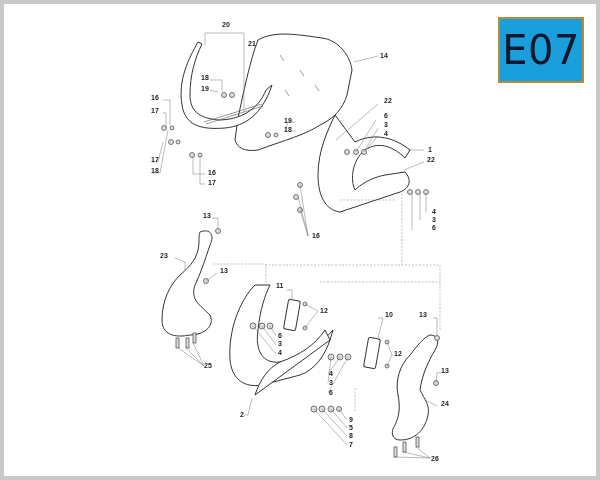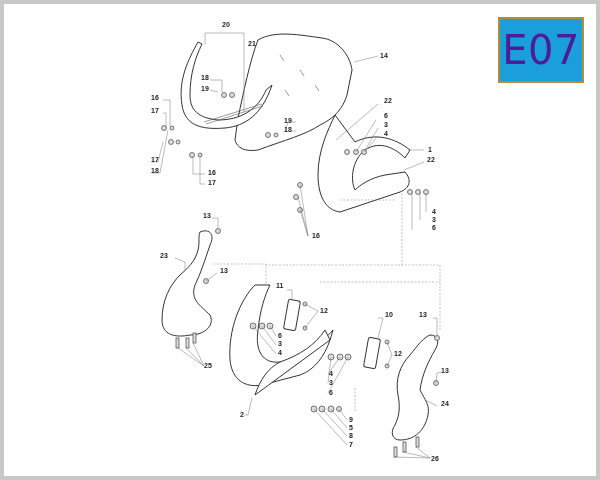--- a/index.html
+++ b/index.html
@@ -1,18 +1,18 @@
 <!DOCTYPE html>
 <html><head>
 <meta charset="utf-8">
 <style>
   html,body{margin:0;padding:0;background:#ffffff;}
   body{width:600px;height:480px;position:relative;overflow:hidden;font-family:"Liberation Sans",sans-serif;}
   .frame{position:absolute;left:0;top:0;width:592px;height:472px;border:4px solid #c8c8c8;border-right-width:4px;box-sizing:content-box;background:#fff;}
-  .badge{position:absolute;left:498px;top:17px;width:86px;height:66px;background:#1a9fdc;border:2px solid #b48c3c;box-sizing:border-box;display:flex;align-items:center;justify-content:center;color:#4c1d95;font-size:40px;font-family:"DejaVu Sans",sans-serif;letter-spacing:0.5px;}
+  .badge{position:absolute;left:498px;top:17px;width:86px;height:66px;background:#1a9fdc;border:2px solid #b48c3c;box-sizing:border-box;display:flex;align-items:center;justify-content:center;color:#0f172a;font-size:40px;font-family:"DejaVu Sans",sans-serif;letter-spacing:0.5px;}
   svg.diagram{position:absolute;left:0;top:0;}
   .lbl{font-family:"Liberation Sans",sans-serif;font-weight:bold;font-size:7px;fill:#222;}
   .part{fill:#fff;stroke:#333;stroke-width:1;}
   .thin{fill:none;stroke:#555;stroke-width:0.6;}
   .lead{fill:none;stroke:#777;stroke-width:0.5;}
   .dash{fill:none;stroke:#999;stroke-width:0.6;stroke-dasharray:2,1.5;}
   .hw{fill:#ddd;stroke:#444;stroke-width:0.7;}
 </style>
 </head>
 <body>

